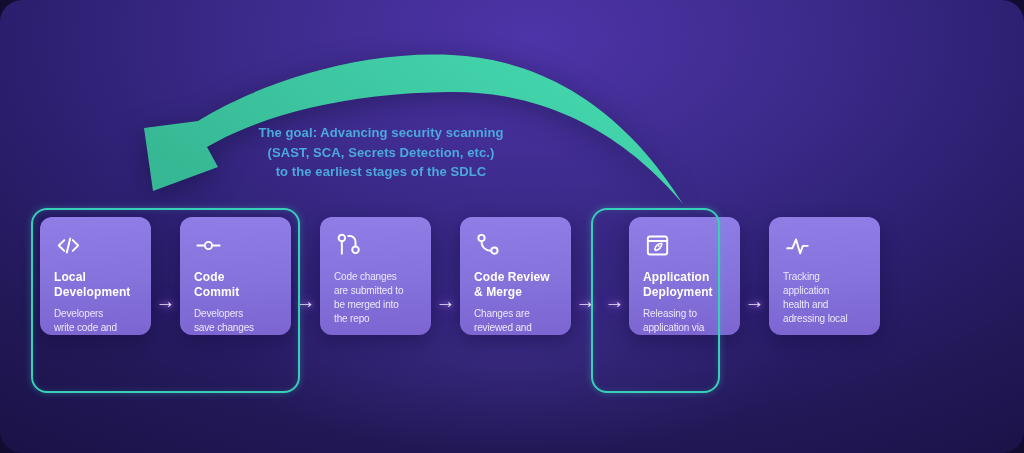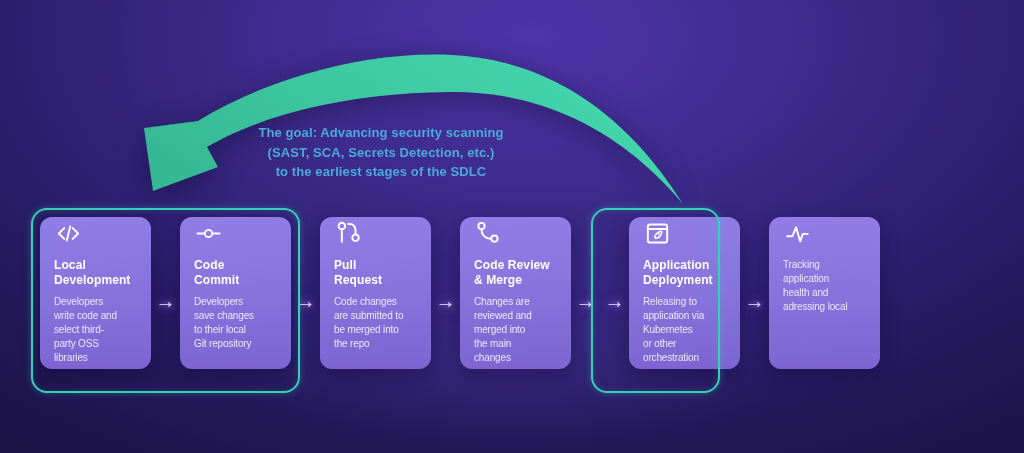--- a/index.html
+++ b/index.html
@@ -2,38 +2,39 @@
 <html><head>
 <meta charset="utf-8">
 <style>
   html,body{margin:0;padding:0;background:#120c30;}
   .stage{
     position:relative;width:1024px;height:453px;overflow:hidden;
     font-family:"Liberation Sans","DejaVu Sans",sans-serif;
     background:
       radial-gradient(40% 32% at 50% 78%, rgba(125,95,225,0.16), rgba(0,0,0,0) 70%),
       radial-gradient(95% 125% at 52% 8%, #4e34a8 0%, #3d2b8c 28%, #2c1f70 52%, #221857 72%, #170f40 100%);
+    border-radius: 22px;
   }
   
   .big-arrow{position:absolute;left:0;top:0;filter:drop-shadow(0 6px 14px rgba(8,4,35,.38));}
   
   .goal-note{
     position:absolute;left:381px;top:123px;transform:translateX(-50%);
     text-align:center;white-space:pre-line;
     font-size:13px;line-height:19.5px;font-weight:600;letter-spacing:.1px;
     color:#4BA9DC;z-index:3;
   }
   
   .pipeline-row{
     position:absolute;left:40px;top:217px;height:167px;
     display:flex;align-items:stretch;z-index:2;
   }
   .card{
-    width:111px;height:152px;flex:0 0 111px;box-sizing:border-box;
-    border-radius:12px;padding:2px 9px 10px 14px;overflow:hidden;
+    width:111px;height:118px;flex:0 0 111px;box-sizing:border-box;
+    border-radius:12px;padding:14px 9px 10px 14px;overflow:hidden;
     background:linear-gradient(178deg,#907EE6 0%,#8572DB 55%,#7C65D1 100%);
     box-shadow:0 6px 18px rgba(15,8,50,.35);
   }
   .card-icon{width:29px;height:29px;display:block;margin-bottom:10px;}
   .card-title{
     color:#ffffff;font-weight:bold;font-size:12px;line-height:14.5px;
     white-space:pre;letter-spacing:.1px;margin-bottom:8px;
   }
   .card-desc{
     color:rgba(244,241,255,.93);font-size:10px;line-height:14px;
@@ -163,22 +164,20 @@
   </div>
 
   <div class="connector">
     <span class="connector-glyph">→</span>
   </div>
 
   <div class="card">
     <svg class="card-icon" viewBox="0 0 24 24">
           <use href="#sym-pull-request-icon" xlink:href="#sym-pull-request-icon"></use>
         </svg>
-    <div class="card-title">Pull
-Request</div>
     <div class="card-desc">Code changes
 are submitted to
 be merged into
 the repo</div>
   </div>
 
   <div class="connector">
     <span class="connector-glyph">→</span>
   </div>
 

